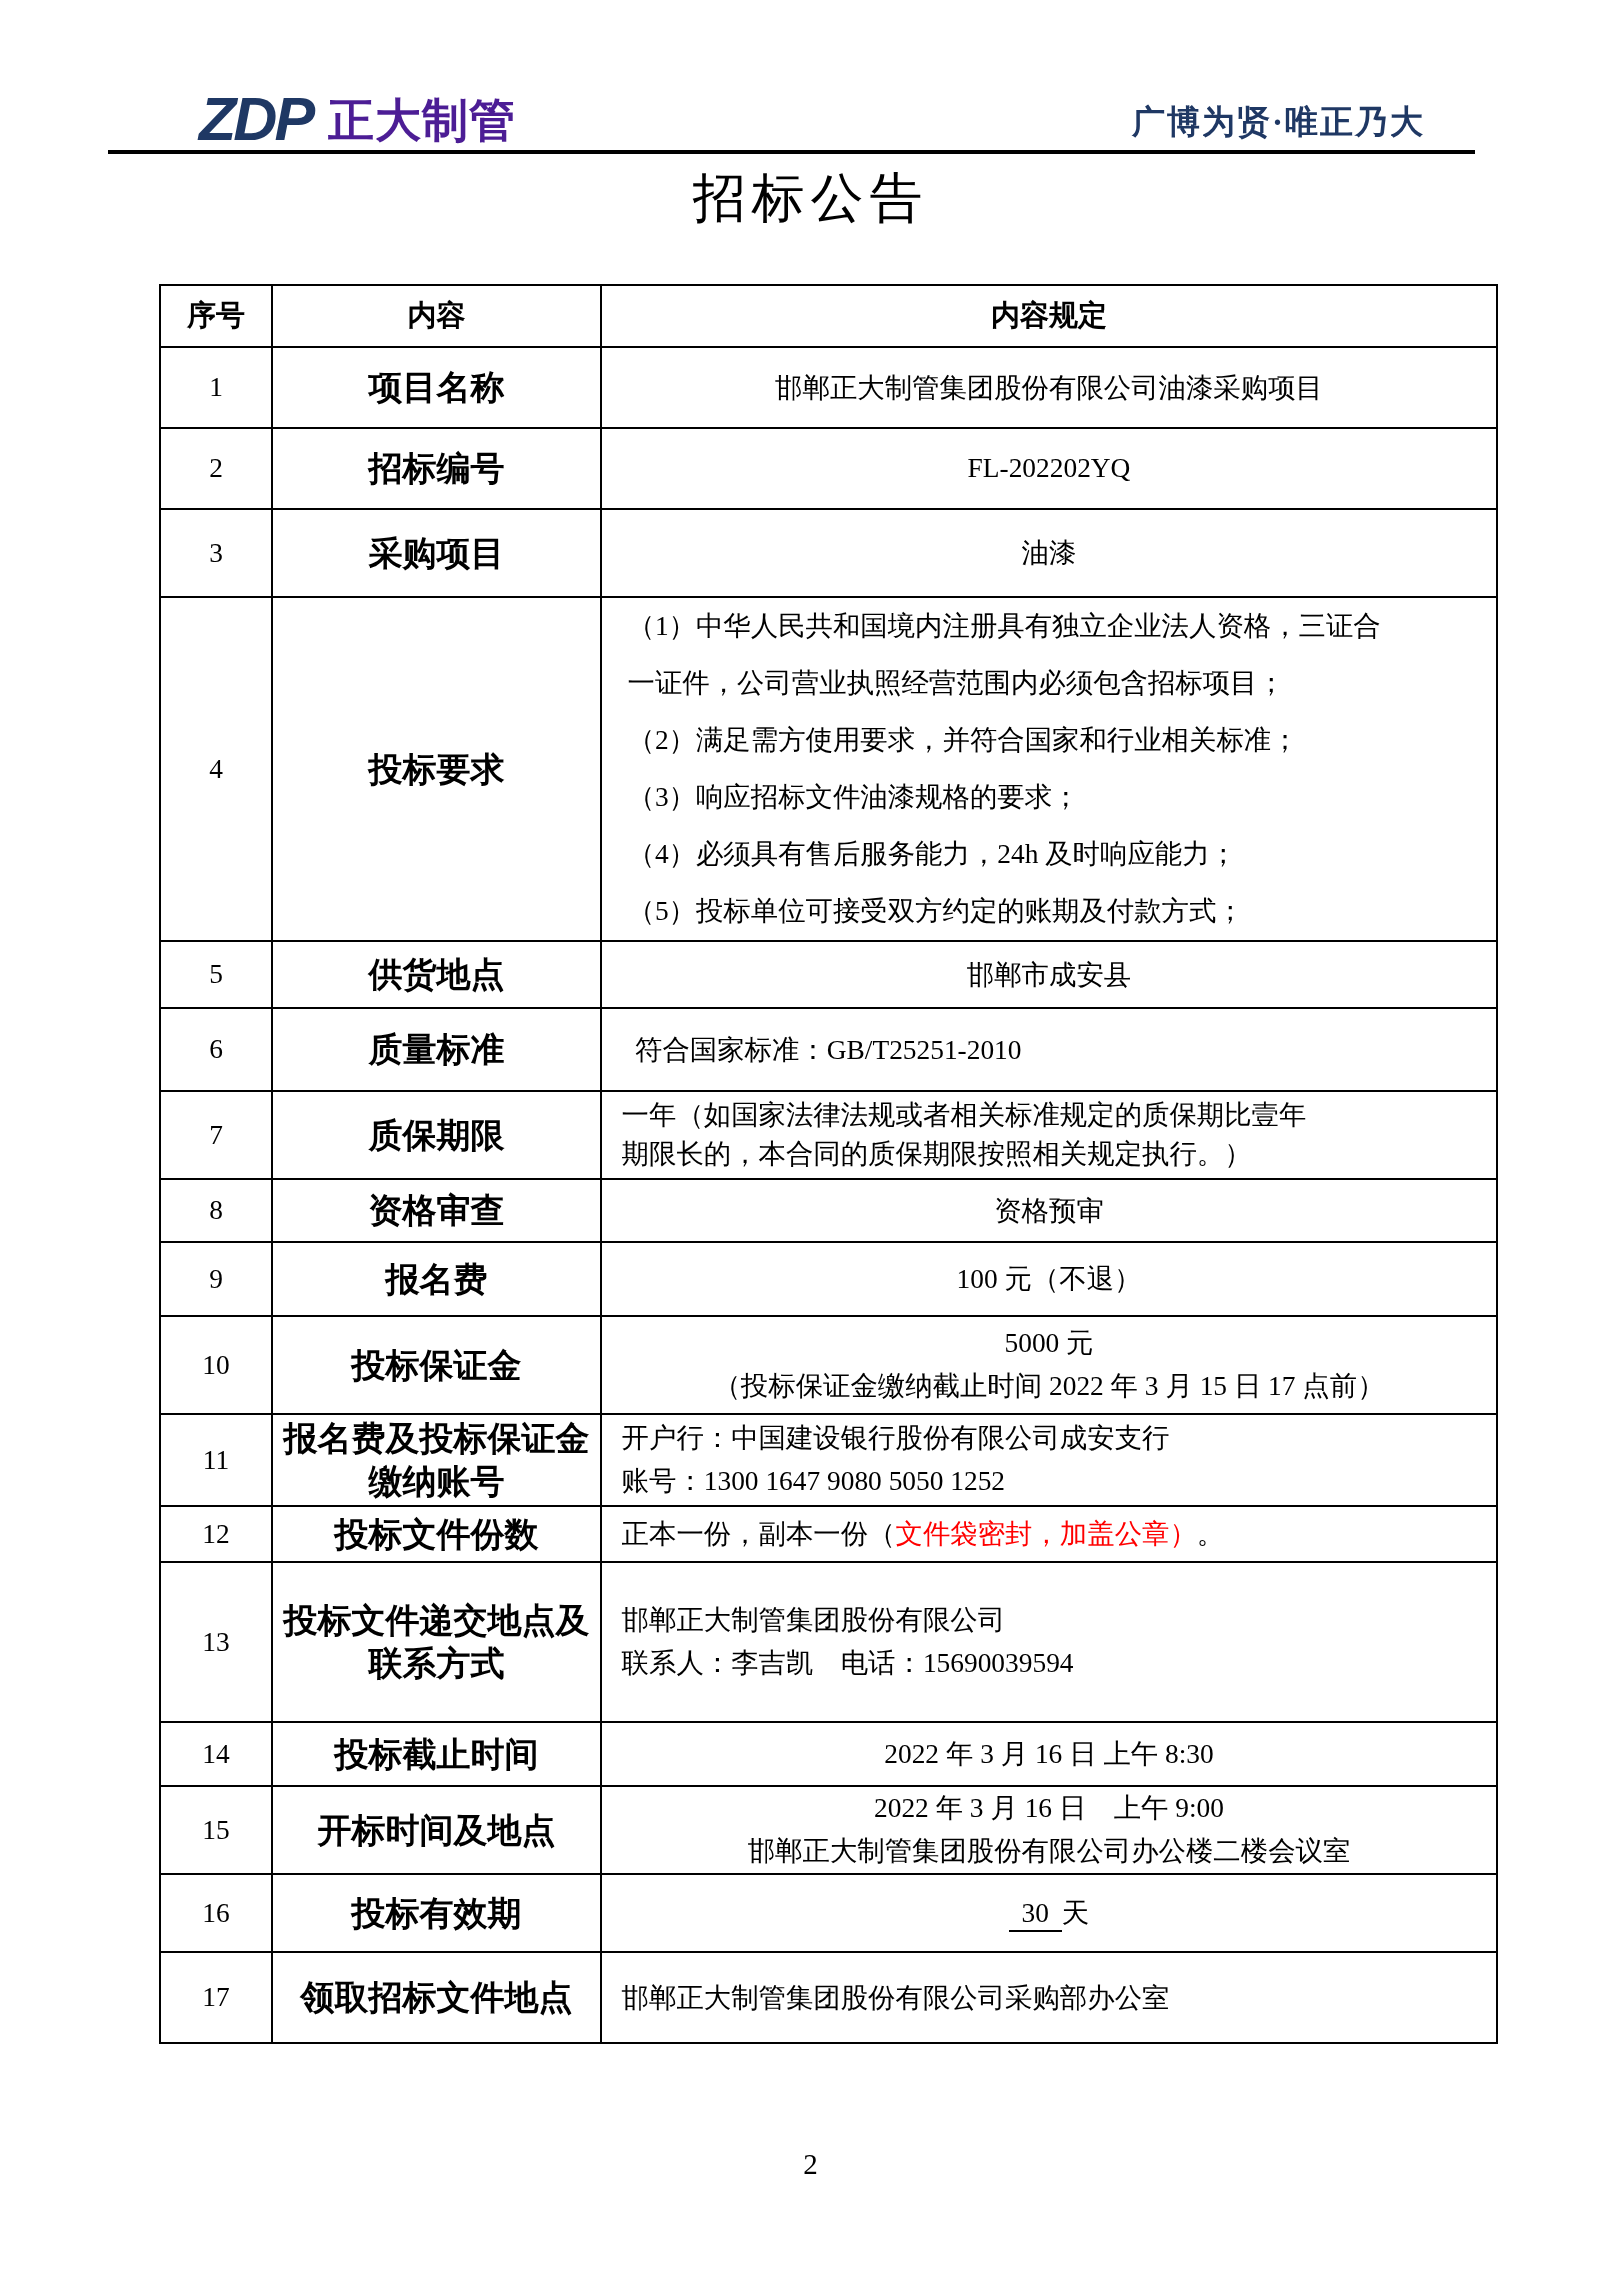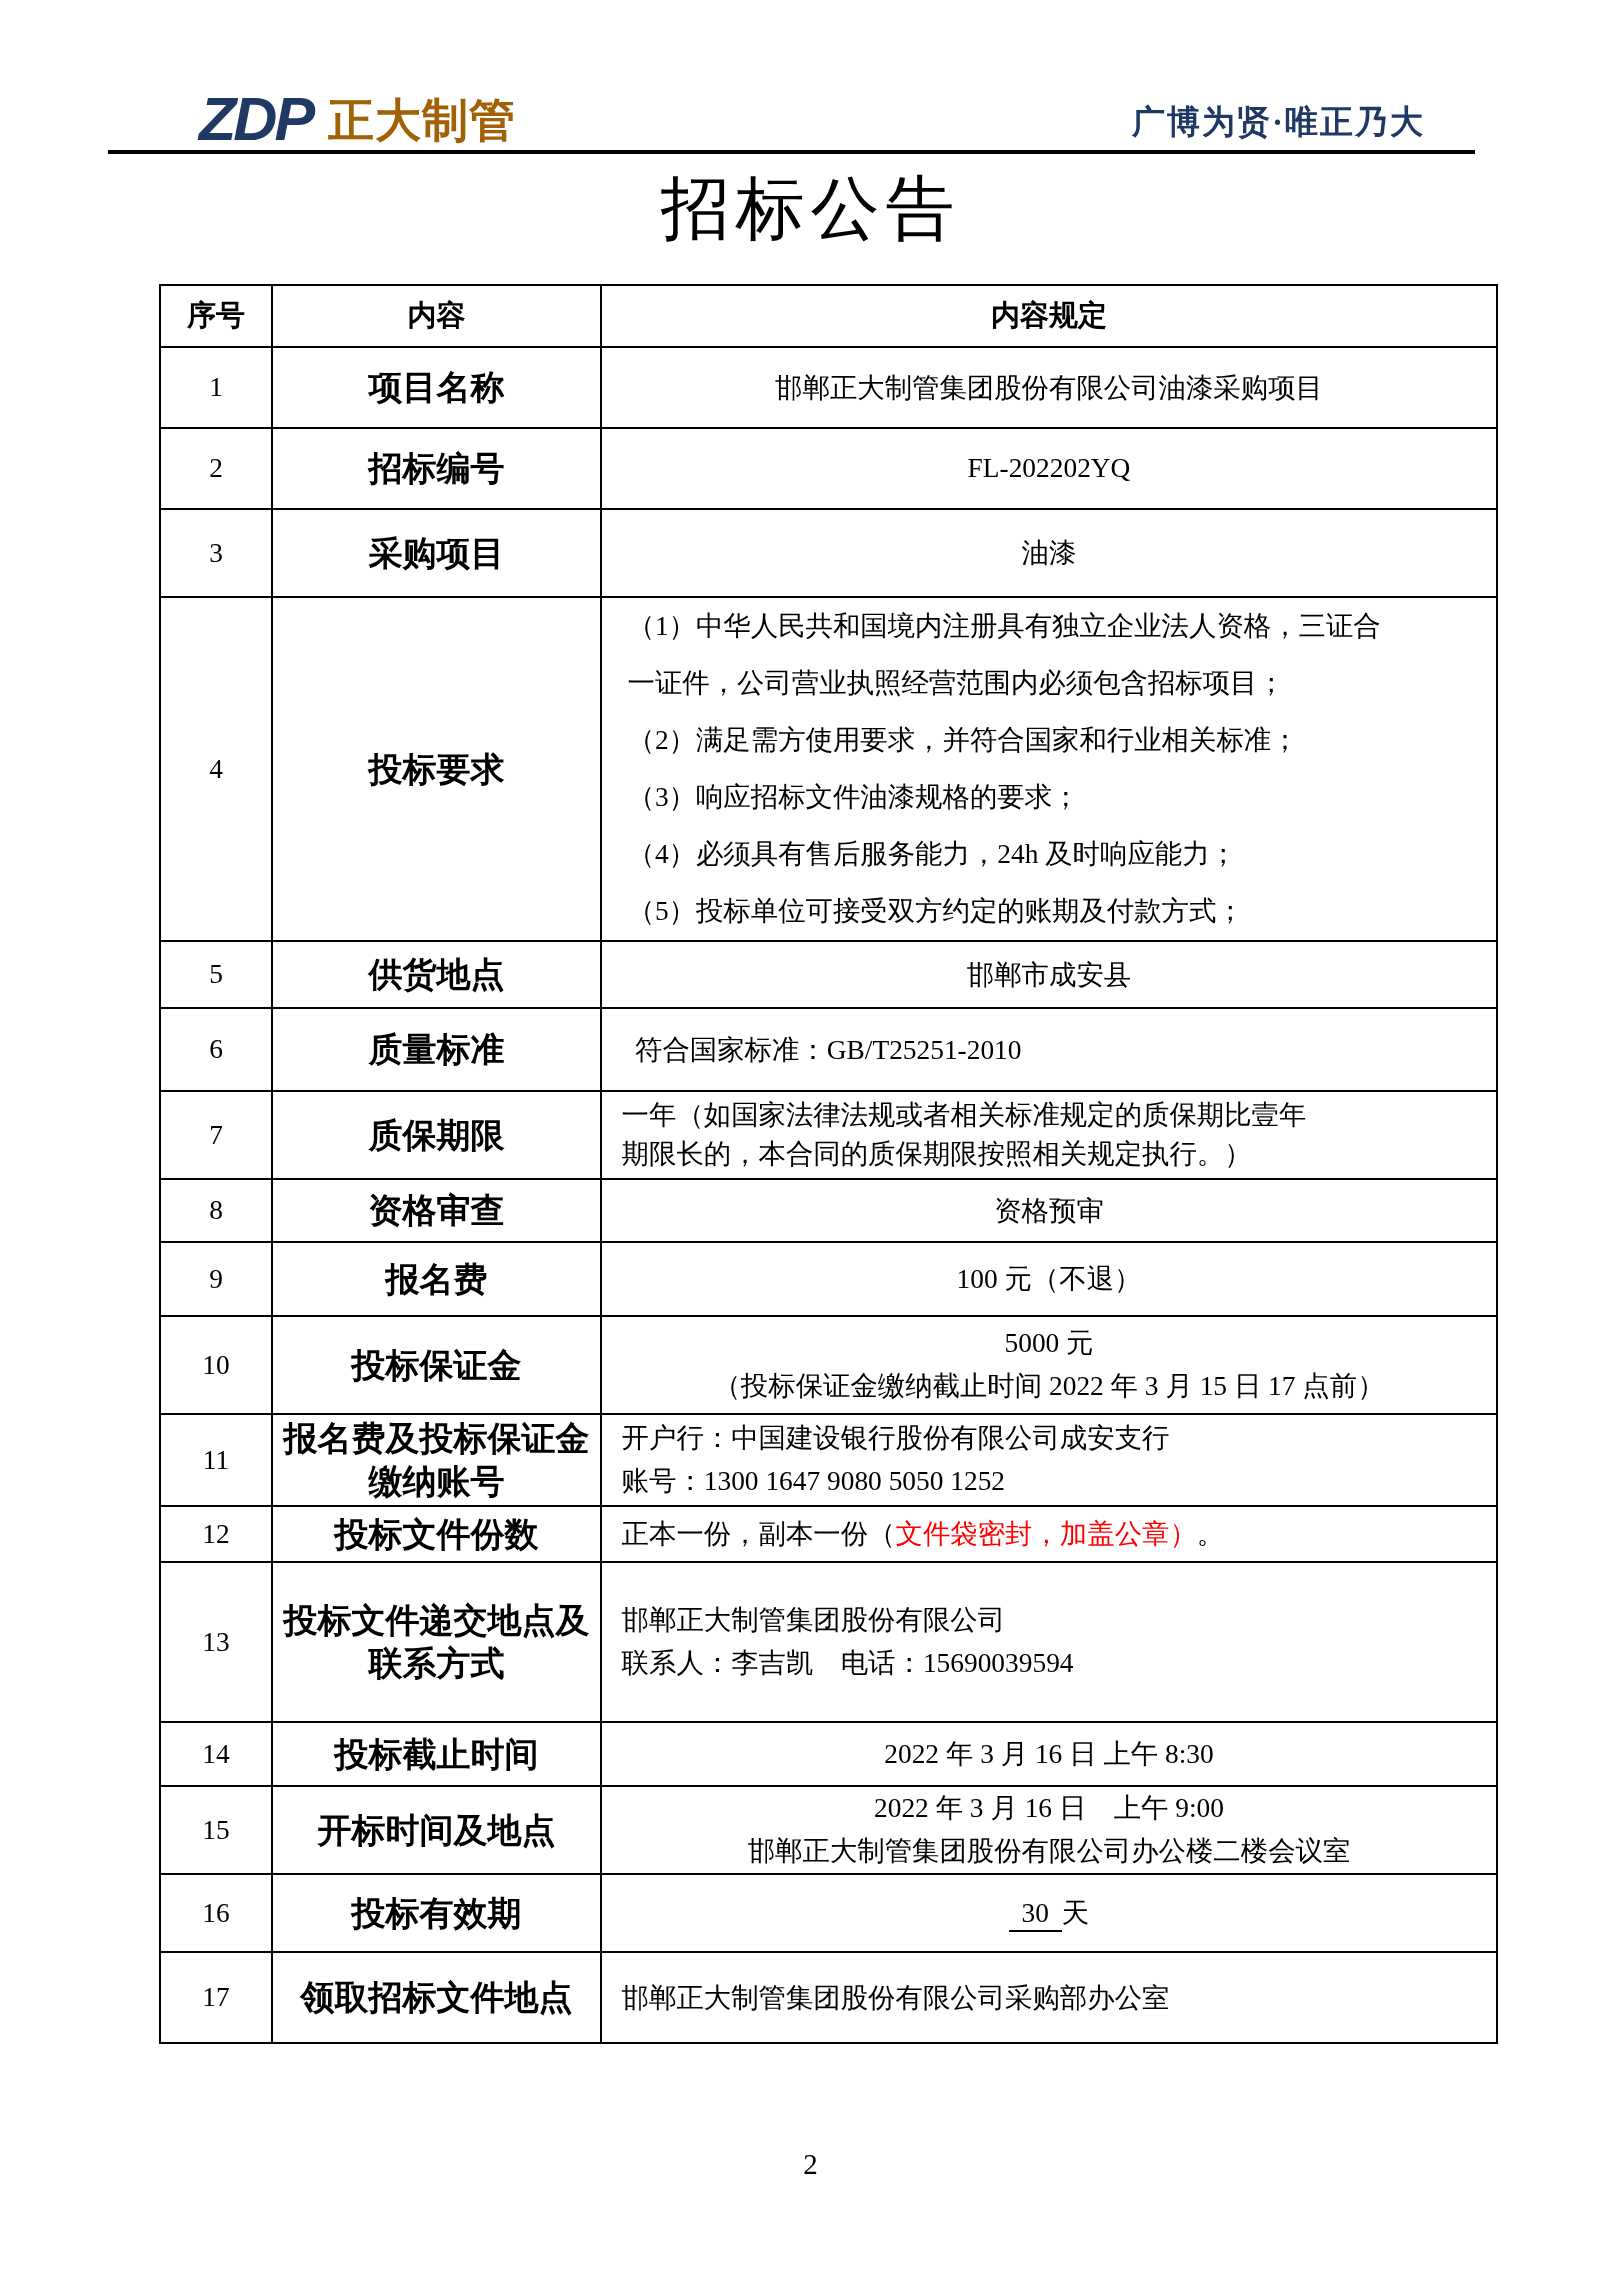--- a/index.html
+++ b/index.html
@@ -19,33 +19,33 @@
   .logo-zdp{
     font-family:"Liberation Sans",sans-serif;
     font-weight:bold;font-style:italic;
     font-size:61px;line-height:51px;
     color:#1F3864;letter-spacing:-2.9px;
   }
   .logo-company{
     font-family:"Liberation Sans",sans-serif;
     font-weight:bold;
     font-size:46px;line-height:49px;
-    color:#a16207;margin-left:15.7px;letter-spacing:1px;
+    color:#4c1d95;margin-left:15.7px;letter-spacing:1px;
   }
   .slogan{
     position:absolute;right:196px;top:100px;
     font-size:33px;font-weight:bold;color:#1F3864;letter-spacing:2px;
     white-space:nowrap;
   }
   .rule{
     position:absolute;left:108px;top:150px;width:1367px;height:3.9px;background:#000;
   }
   .doc-title{
     position:absolute;left:0;top:163px;width:1621px;
-    text-align:center;font-size:69px;letter-spacing:5.9px;
+    text-align:center;font-size:53px;letter-spacing:5.9px;
   }
   
   .table-wrap{position:absolute;left:159px;top:284px;}
   table{border-collapse:collapse;table-layout:fixed;width:1337px;}
   td{
     border-left:2px solid #000;border-right:2px solid #000;
     border-top:2.9px solid #000;border-bottom:2.9px solid #000;
     font-size:27.4px;vertical-align:middle;
     padding:0;overflow:hidden;
   }

